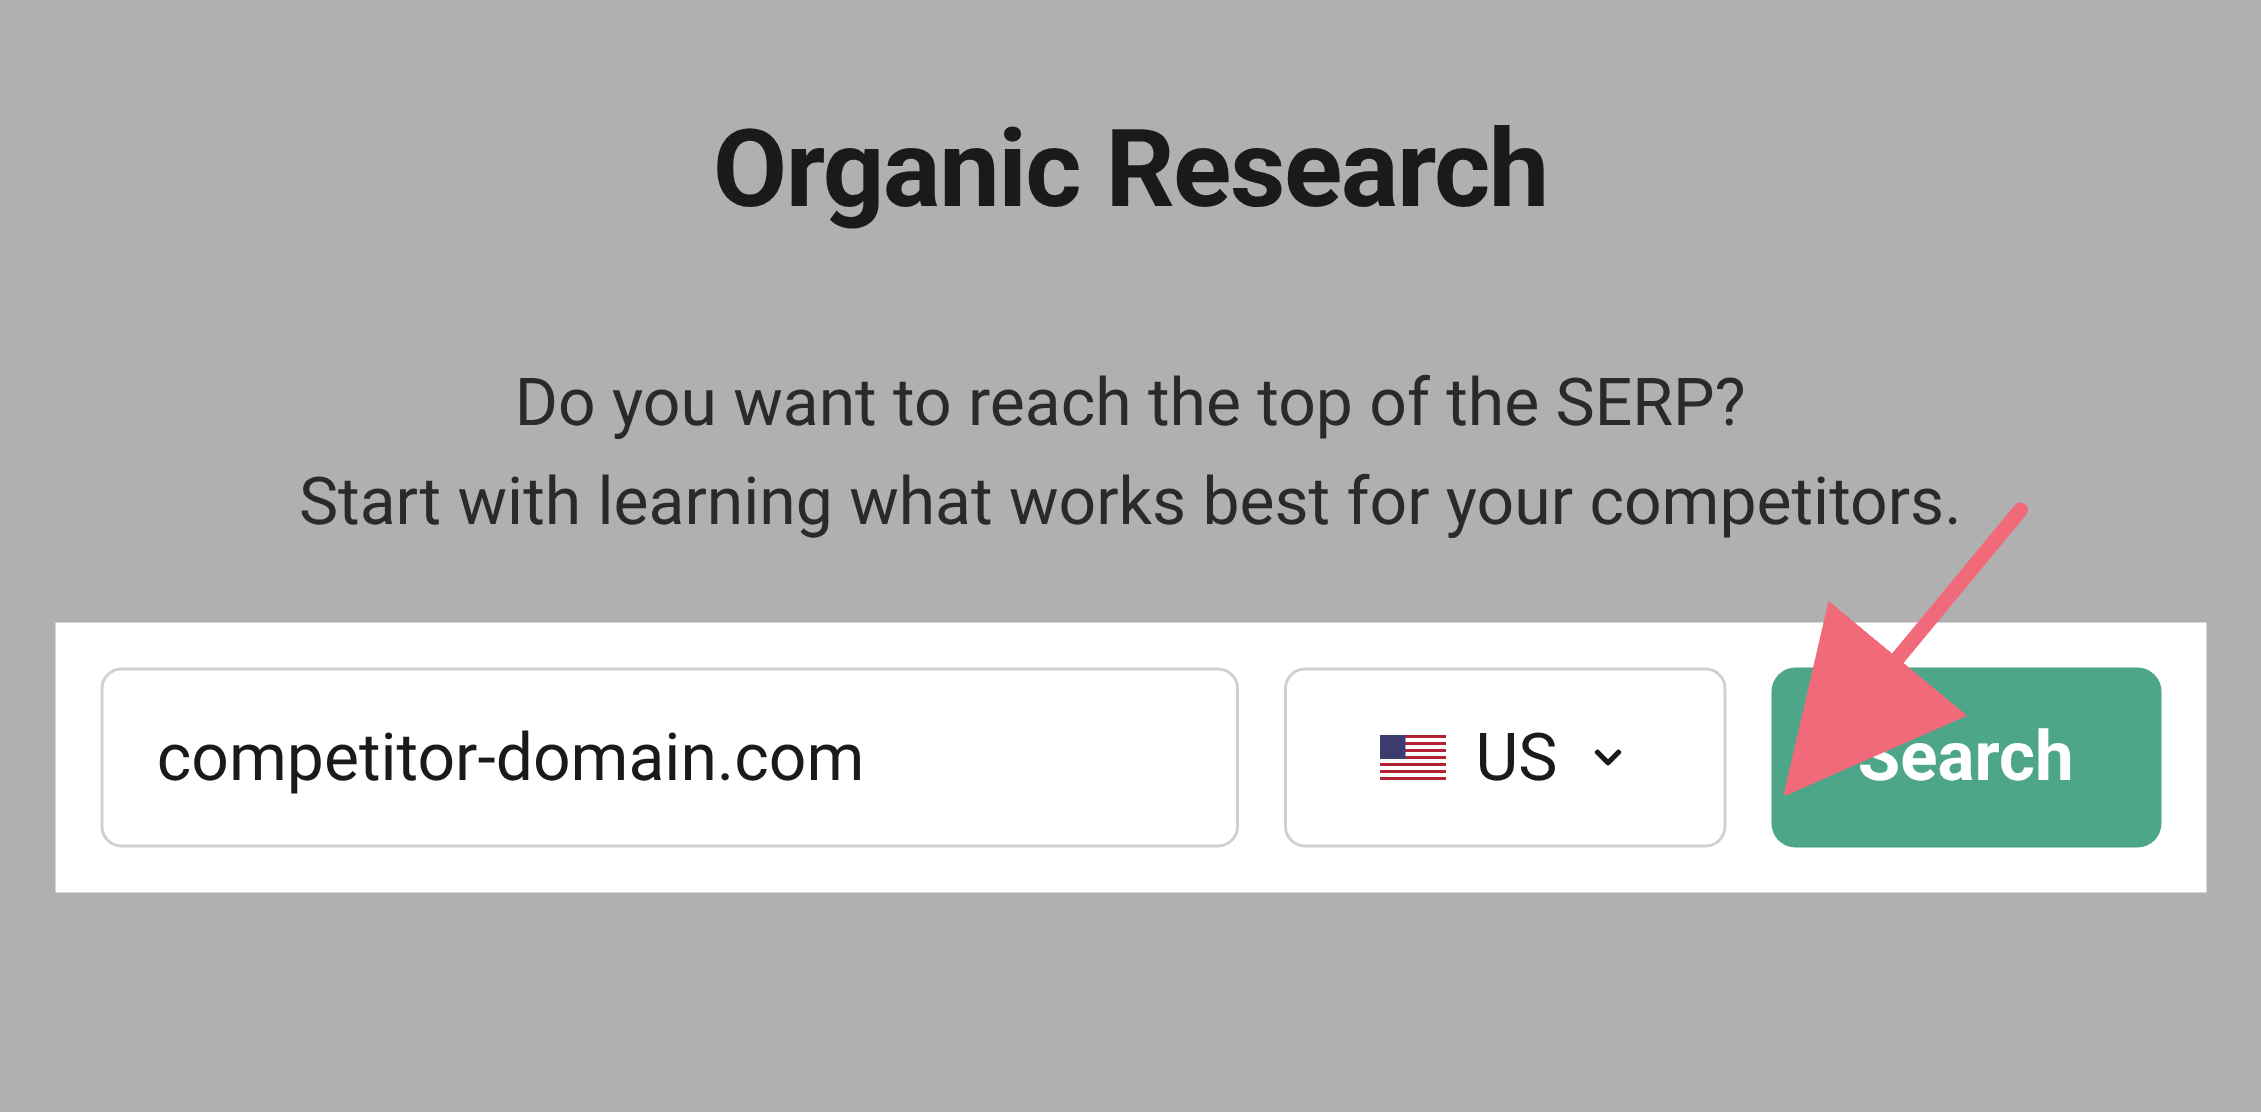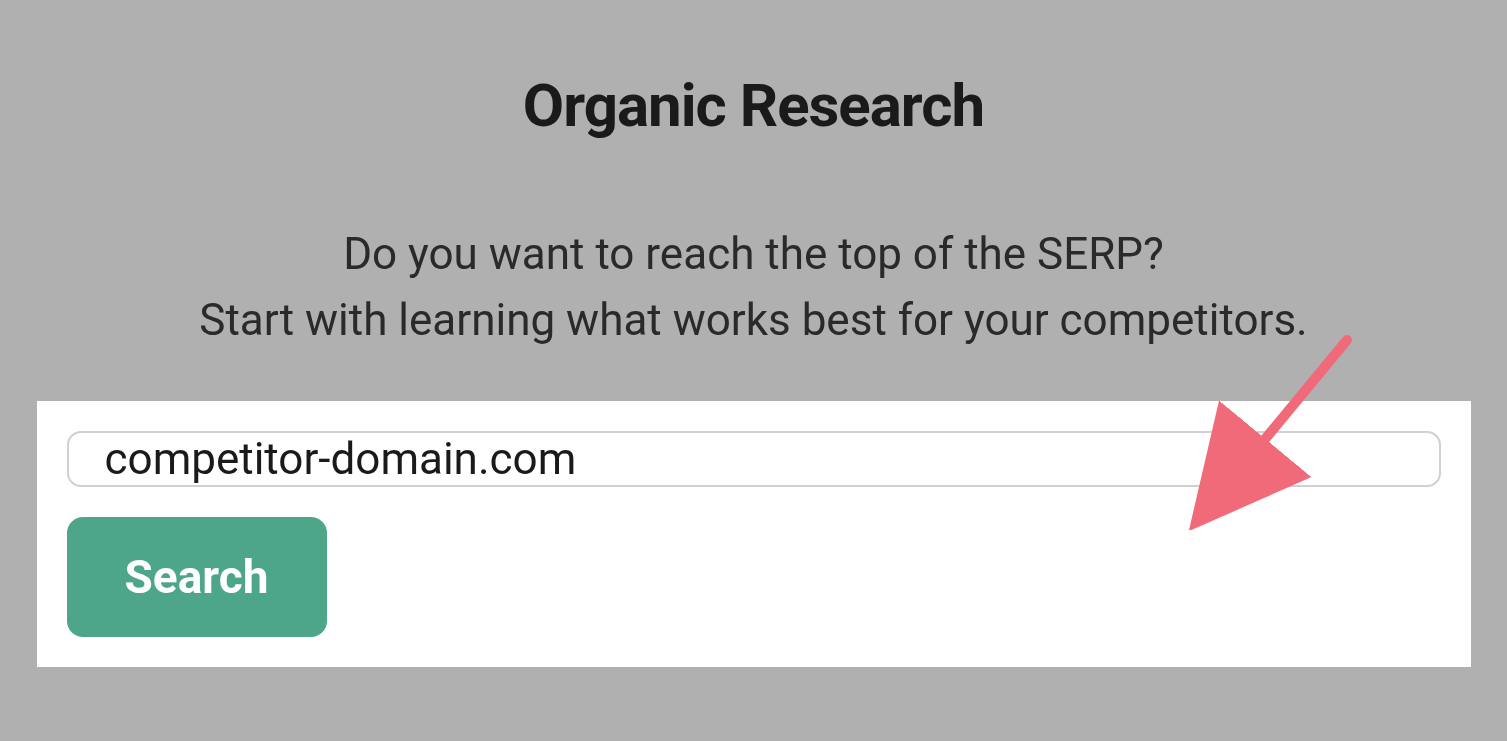--- a/index.html
+++ b/index.html
@@ -16,44 +16,44 @@
       overflow: hidden;
     }
     .container {
       width: 100%;
       padding: 70px 40px 40px 40px;
       display: flex;
       flex-direction: column;
       align-items: center;
     }
     .title {
-      font-size: 60px;
+      font-size: 72px;
       font-weight: 700;
       color: #1a1a1a;
       letter-spacing: -1px;
       margin-bottom: 80px;
       text-align: center;
     }
     .subtitle {
       font-size: 44px;
       font-weight: 400;
       color: #2a2a2a;
       text-align: center;
       line-height: 1.5;
       margin-bottom: 48px;
       width: 100%;
     }
     .search-bar {
       background: #ffffff;
       width: 1434px;
       padding: 30px 30px;
       display: flex;
+      align-items: center;
       gap: 30px;
       position: relative;
-      flex-direction: column;
     }
     .domain-input {
       flex: 1;
       height: 120px;
       border: 2px solid #d0d0d0;
       border-radius: 14px;
       font-size: 44px;
       color: #1a1a1a;
       padding: 0 36px;
       outline: none;
@@ -134,20 +134,27 @@
 <body>
 
 <div class="container">
   <h1 class="title">Organic Research</h1>
   <div class="subtitle">
     <div>Do you want to reach the top of the SERP?</div>
     <div>Start with learning what works best for your competitors.</div>
   </div>
   <div class="search-bar">
     <input class="domain-input" type="text" value="competitor-domain.com" style="">
+    <div class="country-select">
+      <span class="flag"></span>
+      <span>US</span>
+      <svg class="chevron" viewBox="0 0 24 24" fill="none" stroke="#1a1a1a" stroke-width="3" stroke-linecap="round" stroke-linejoin="round">
+        <polyline points="6 9 12 15 18 9"></polyline>
+      </svg>
+    </div>
     <button class="search-button">Search</button>
   </div>
 </div>
 
 <svg class="arrow-annotation" width="200" height="200" viewBox="0 0 200 200">
   <defs>
     <marker id="arrowhead" markerWidth="12" markerHeight="12" refX="6" refY="6" orient="auto">
       <polygon points="0 0, 12 6, 0 12" fill="#f06a7a"></polygon>
     </marker>
   </defs>

